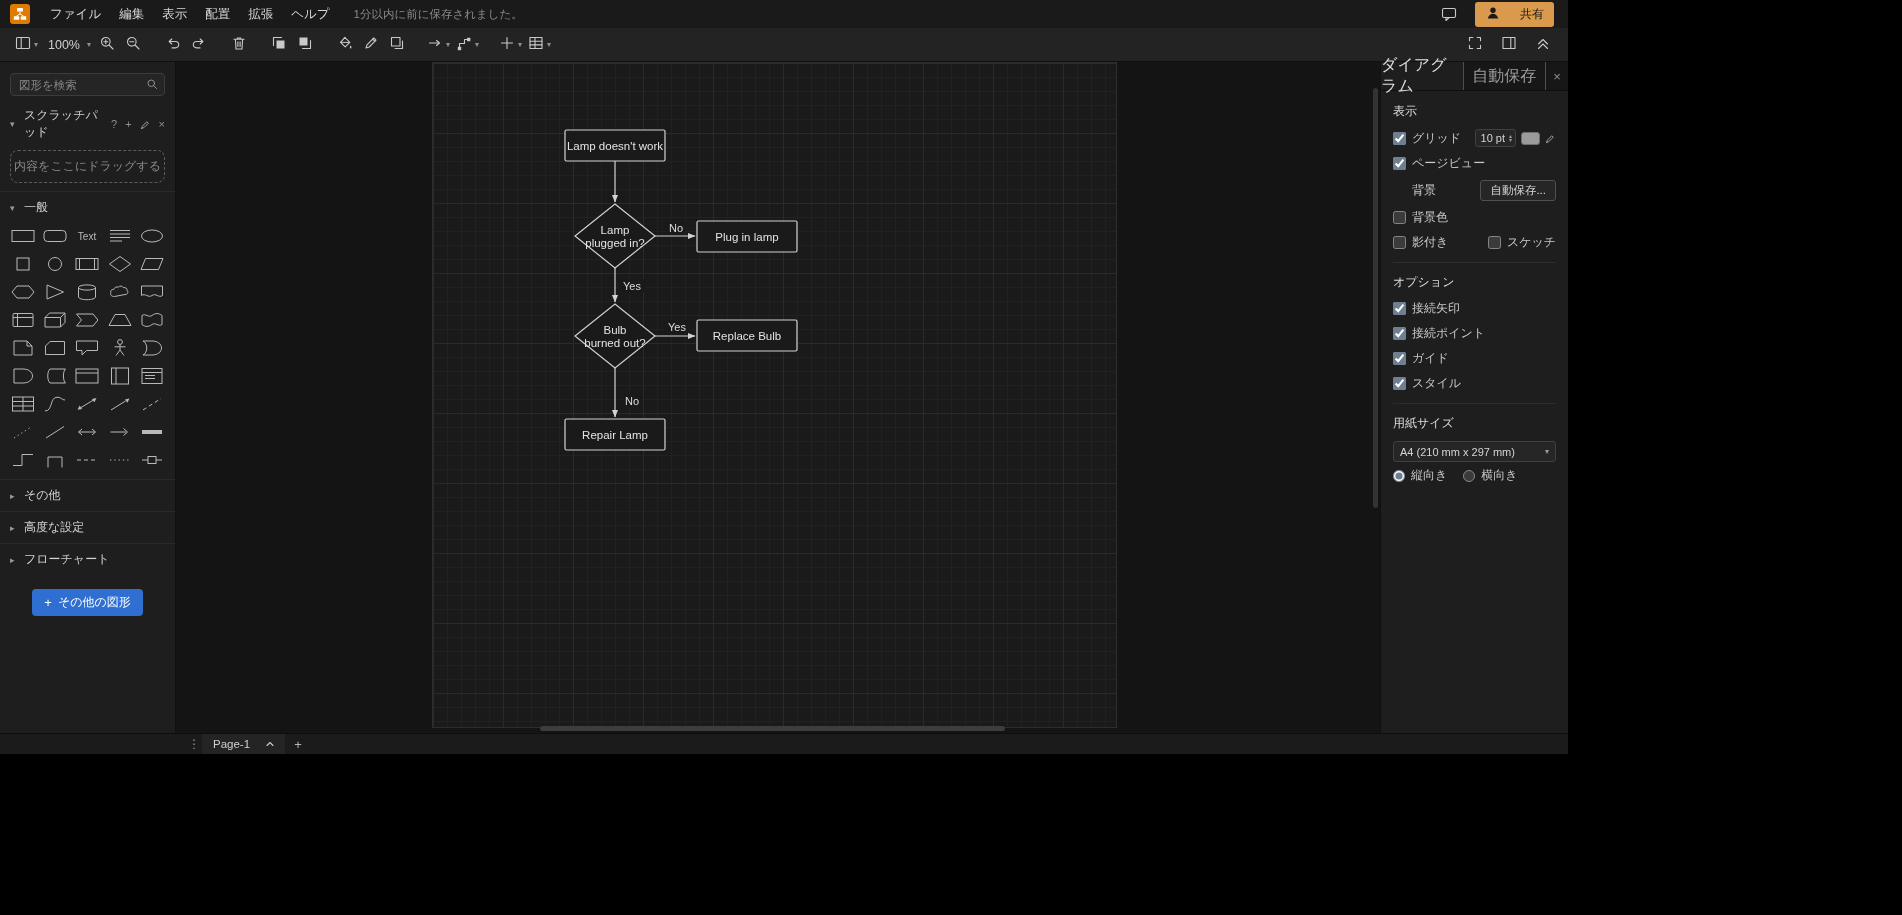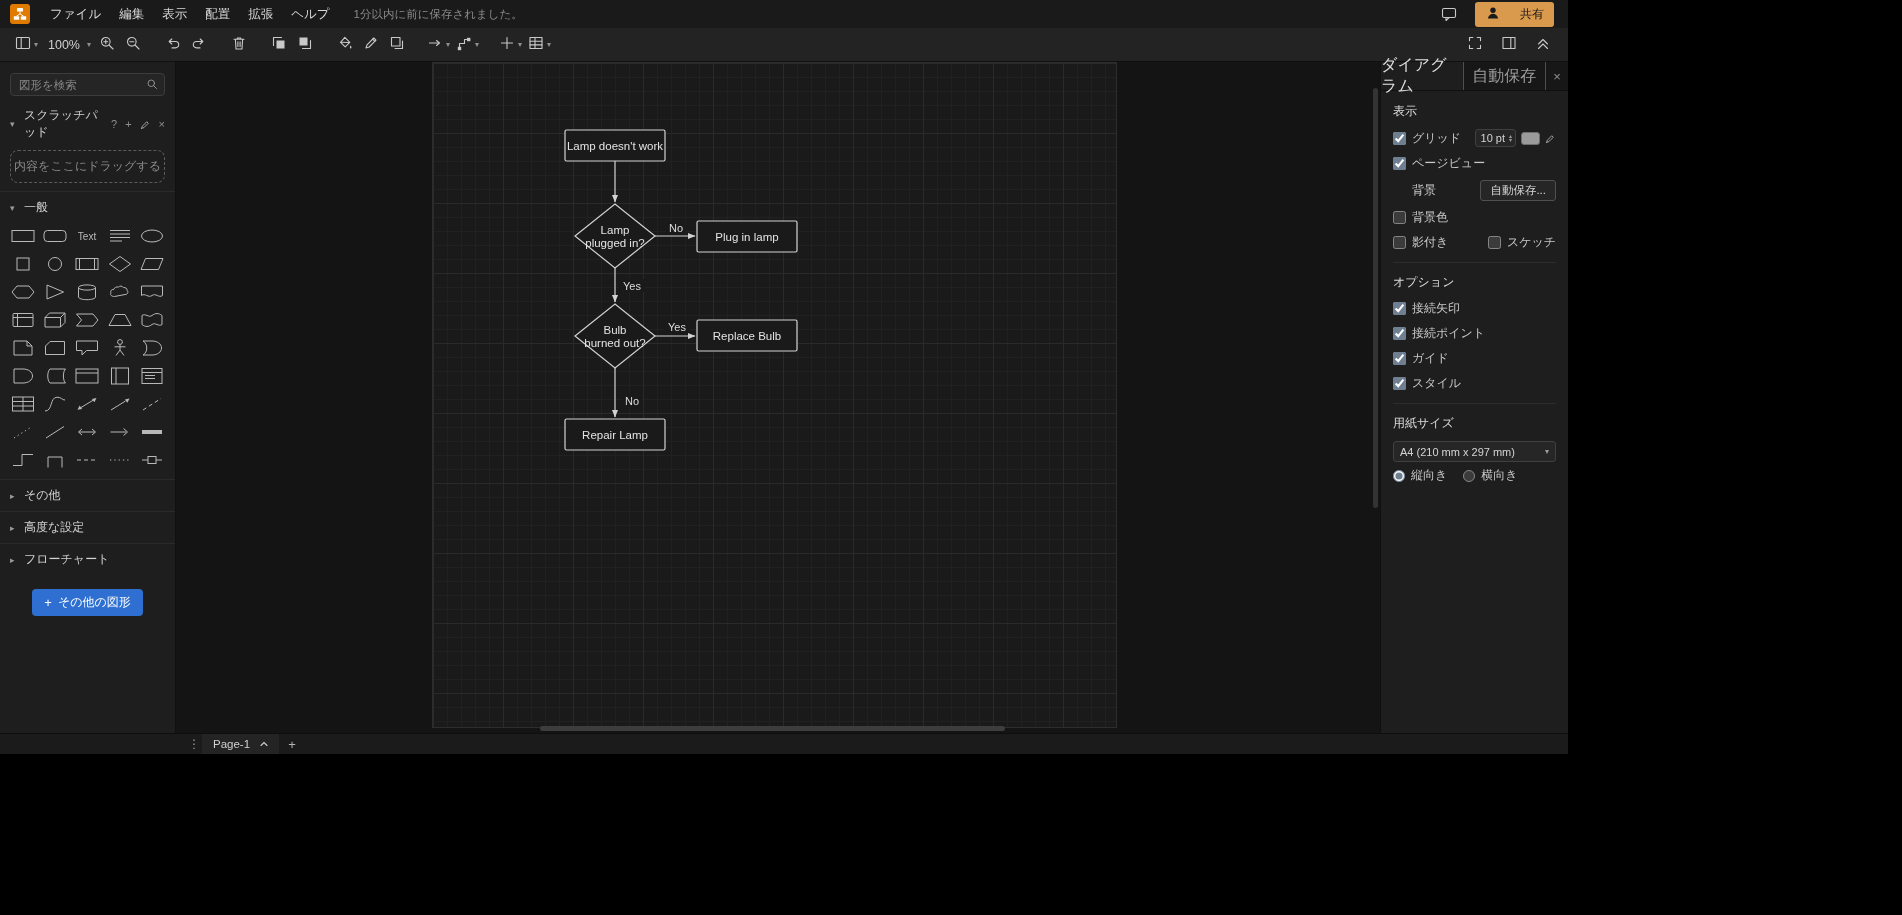--- a/index.html
+++ b/index.html
@@ -88,21 +88,21 @@
 .select{display:flex;align-items:center;background:#262626;border:1px solid #404040;border-radius:3px;height:21px;padding:0 6px;font-size:11px;color:#d4d4d4;margin:7px 0 5px}
 .sel-caret{margin-left:auto;font-size:8px;color:#9a9a9a}
 .radio-row{display:flex;gap:16px;margin:4px 0 2px}
 .radio-row input{width:12px;height:12px;accent-color:#6f7f92;margin:0}
 .btn-stack{margin-top:20px}
 .fmt-btn.block{display:block;width:100%;margin-bottom:7px;padding:4px 8px;text-align:center}
 
 
 #footer{height:21px;background:#1b1b1b;border-top:1px solid #0e0e0e;display:flex;align-items:center;font-size:11.5px}
 .pages-menu{margin-left:186px;color:#9a9a9a;font-size:12px;width:16px;text-align:center}
-.page-tab{display:flex;align-items:center;gap:10px;background:#242424;height:100%;padding:0 11px;color:#d0d0d0}
+.page-tab{display:flex;align-items:center;gap:16px;background:#242424;height:100%;padding:0 11px;color:#d0d0d0}
 .add-page{width:26px;text-align:center;color:#b5b5b5;font-size:13px}
 </style>
 </head>
 <body>
 
 <div id="app">
 
   <div id="menubar">
     <div class="logo">
       <svg width="14" height="14" viewBox="0 0 14 14">

